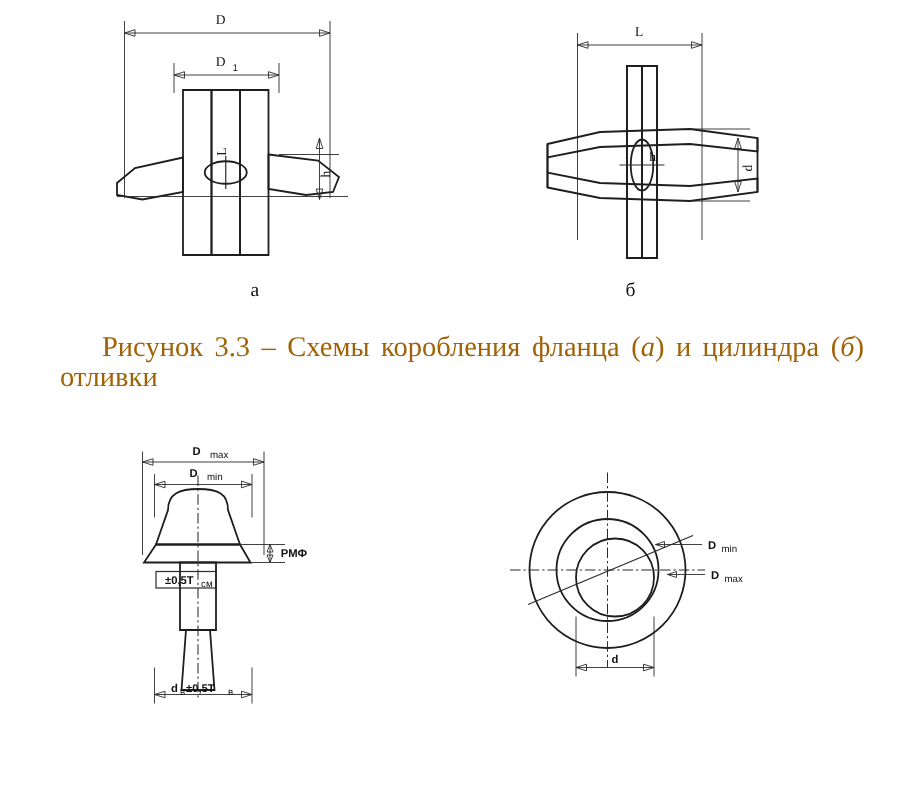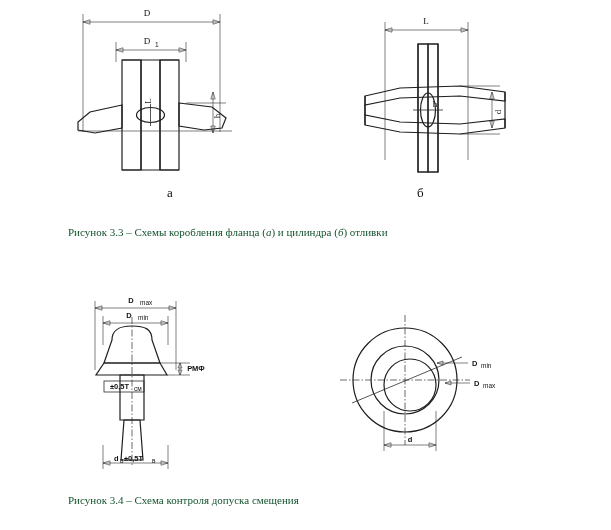--- a/index.html
+++ b/index.html
@@ -29,23 +29,23 @@
   #fig34 { left: 0; top: 285px; width: 611px; height: 200px; }
 
   .fig-svg {
     display: block;
   }
 
   
   .caption {
     position: absolute;
     font-family: "Liberation Serif", serif;
-    font-size: 11px;
+    font-size: 19px;
     line-height: 20px;
-    color: #14532d;
+    color: #a16207;
     text-align: justify;
   }
   #cap33 { left: 40px; top: 222px; width: 536px; }
   #cap34 { left: 40px; top: 490px; width: 536px; }
   .cap-indent { display: inline-block; width: 28px; }
   .it { font-style: italic; }
 
   
   .sublabel {
     position: absolute;
@@ -245,17 +245,14 @@
         <line class="dim" x1="384" y1="160" x2="436" y2="160"></line>
         <path class="dim" d="M384 160 l7 -2.2 v4.4 z" fill="#2b2b2b"></path>
         <path class="dim" d="M436 160 l-7 -2.2 v4.4 z" fill="#2b2b2b"></path>
         <line class="dim" x1="384" y1="126" x2="384" y2="166"></line>
         <line class="dim" x1="436" y1="126" x2="436" y2="166"></line>
         <text class="lbl-b" x="410" y="157" text-anchor="middle">d</text>
       </g>
     </svg>
   </div>
 
-  <div class="caption" id="cap34">
-    <span class="cap-indent"></span><span>Рисунок 3.4 – Схема контроля допуска смещения</span>
-  </div>
 
 </div>
 
 </body></html>

